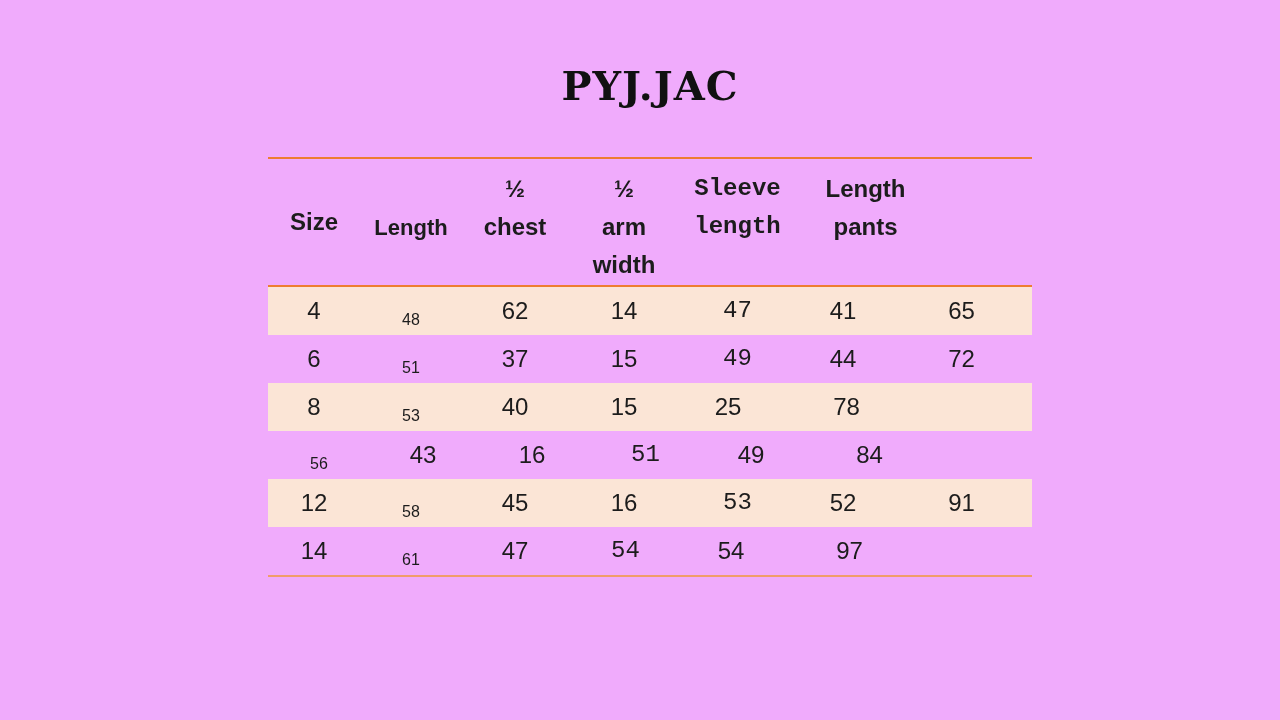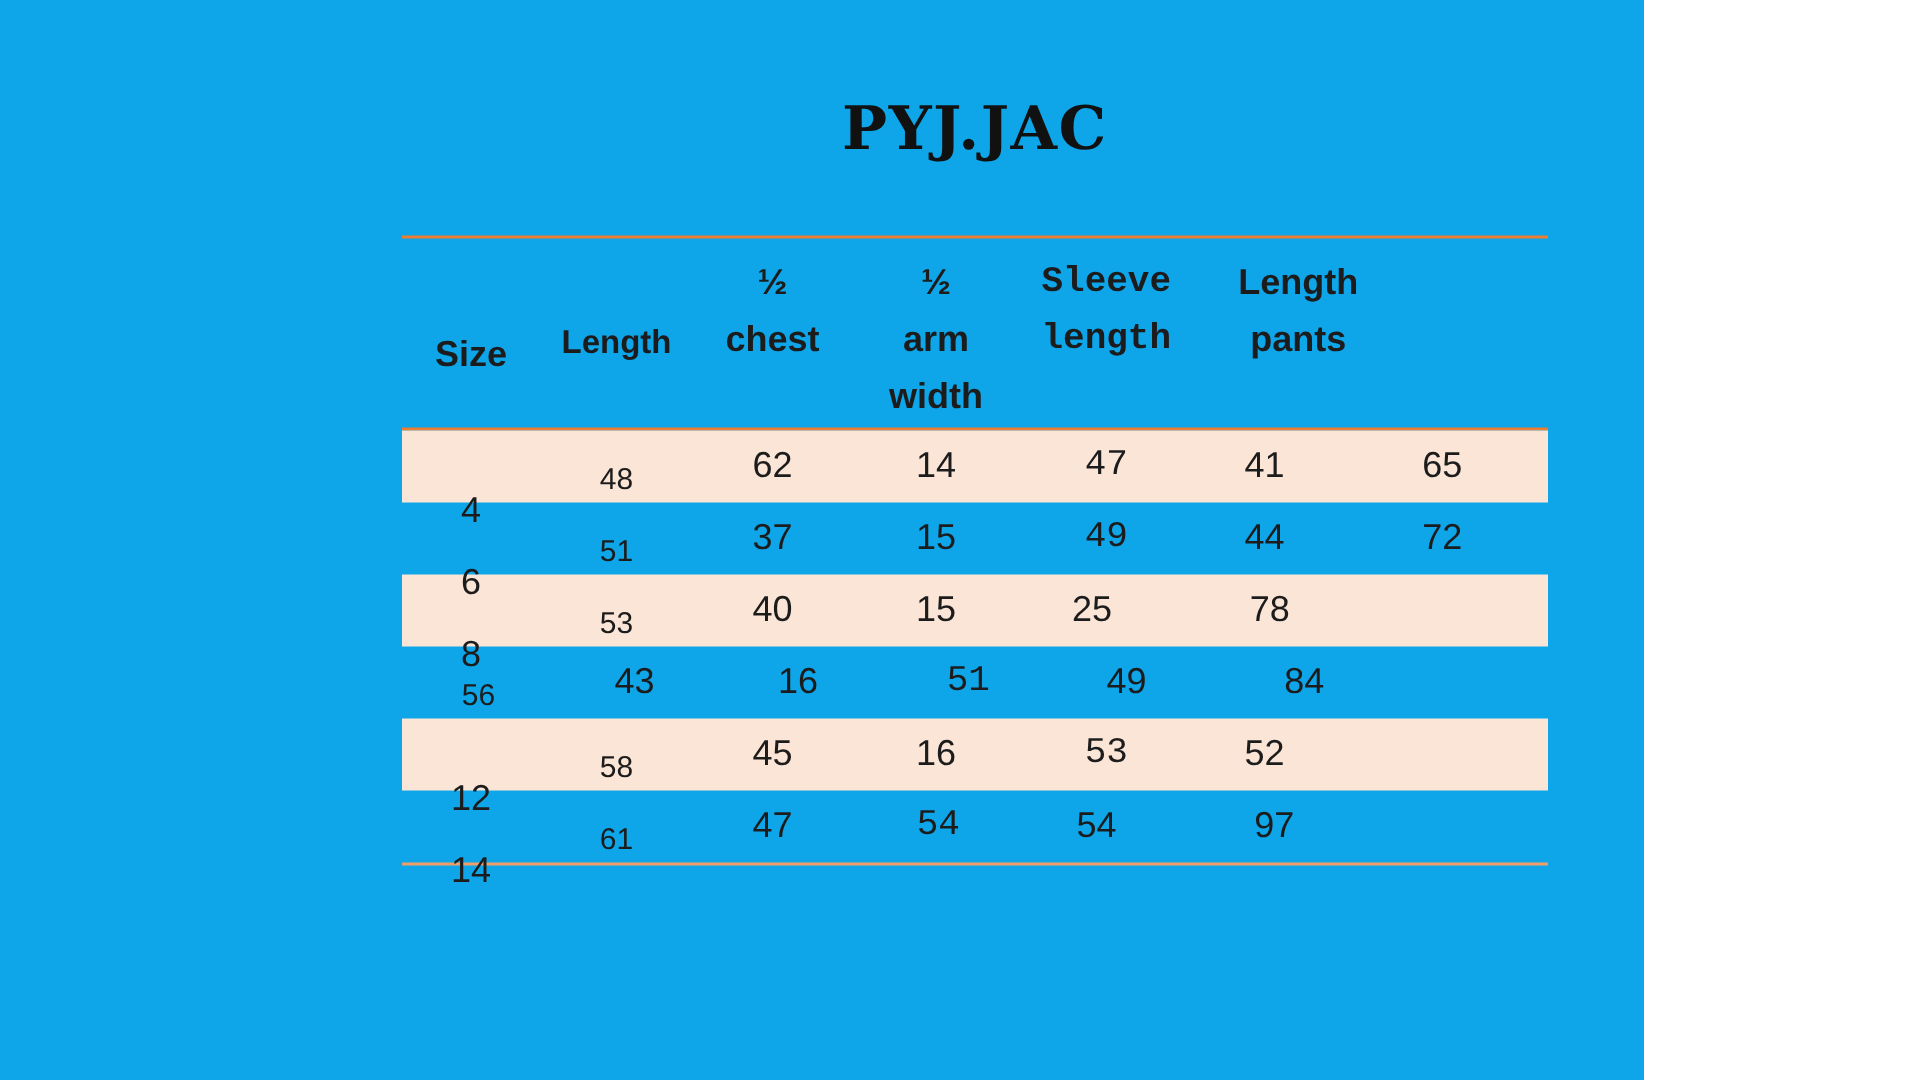--- a/index.html
+++ b/index.html
@@ -1,17 +1,17 @@
 <!DOCTYPE html>
 <html><head>
 <meta charset="utf-8">
 <style>
   html,body{margin:0;padding:0;background:#ffffff;}
   .page{
-    position:relative;width:1096px;height:720px;background:#0ea5e9;overflow:hidden;
+    position:relative;width:1280px;height:720px;background:#f0abfc;overflow:hidden;
     font-family:"Liberation Sans",sans-serif;color:#1c1c1c;
   }
   .title{
     position:absolute;top:64px;left:10px;width:1280px;height:48px;
     text-align:center;
     font-family:"DejaVu Serif",serif;font-weight:bold;font-size:40px;line-height:44px;
     letter-spacing:1px;color:#111111;
   }
   .size-table{
     position:absolute;left:268px;top:157px;width:764px;
@@ -26,23 +26,23 @@
   }
   .header-cell.v-center{justify-content:center;padding-top:0;}
   .header-cell.length-head{font-size:22px;position:relative;top:6px;}
   .hline{display:block;white-space:nowrap;}
   .body-row{display:flex;height:48px;}
   .body-row.banded{background:#fbe5d6;}
   .cell{
     box-sizing:border-box;text-align:center;
     font-size:24px;line-height:48px;
   }
-  .cell.col-length{font-size:20px;position:relative;top:9px;}
+  .cell.col-length{font-size:16px;position:relative;top:9px;}
   
-  .c0{width:92px;margin-top:30px;}
+  .c0{width:92px;}
   .c1{width:102px;}
   .c2{width:106px;}
   .c3{width:112px;}
   .c4{width:115px;font-family:Liberation Mono, monospace;}
   .c5{width:96px;}
   .c6{width:141px;}
 </style>
 </head>
 <body>
 
@@ -116,20 +116,21 @@
       <div class="cell c6">84</div>
     </div>
 
     <div class="body-row banded">
       <div class="cell c0">12</div>
       <div class="cell c1 col-length">58</div>
       <div class="cell c2">45</div>
       <div class="cell c3">16</div>
       <div class="cell c4">53</div>
       <div class="cell c5">52</div>
+      <div class="cell c6">91</div>
     </div>
 
     <div class="body-row">
       <div class="cell c0">14</div>
       <div class="cell c1 col-length">61</div>
       <div class="cell c2">47</div>
       <div class="cell c4">54</div>
       <div class="cell c5">54</div>
       <div class="cell c6">97</div>
     </div>

